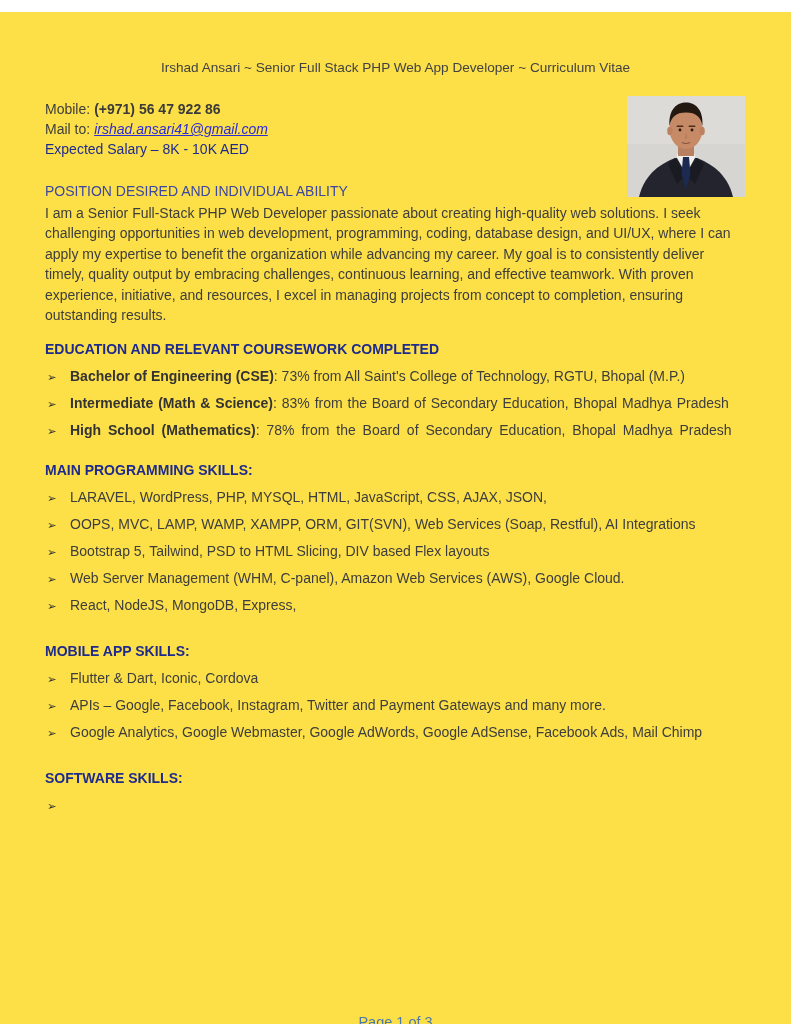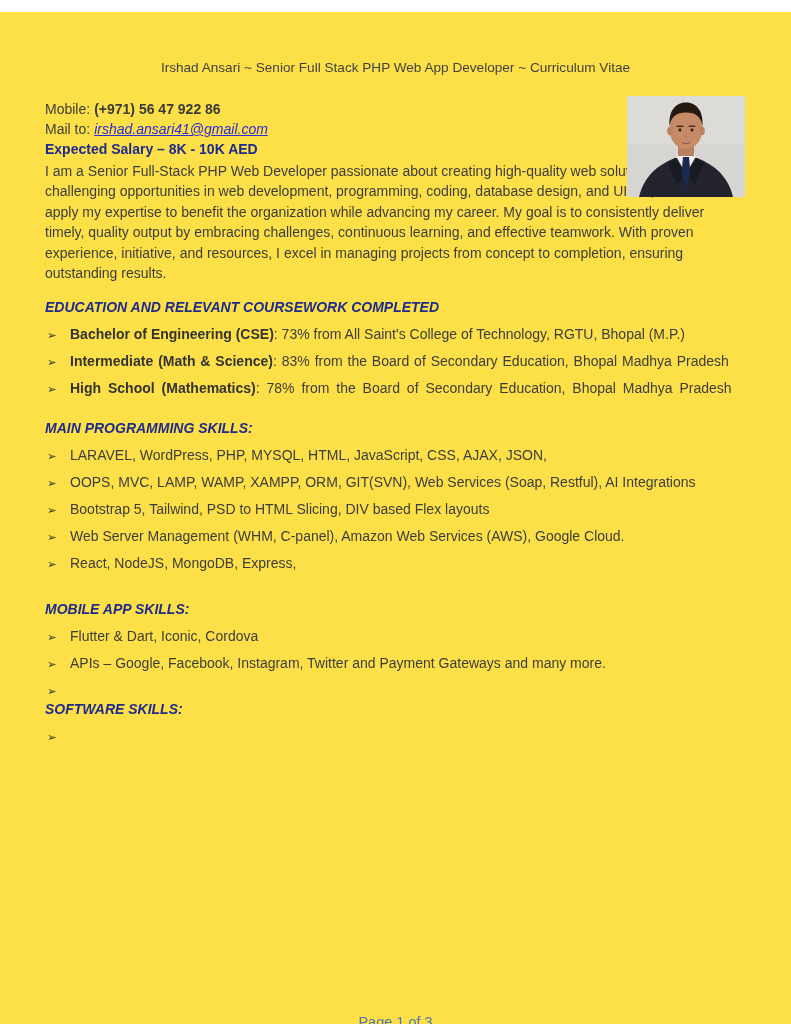--- a/index.html
+++ b/index.html
@@ -22,42 +22,41 @@
     font-size: 13.6px;
     line-height: 20px;
   }
   .content { padding: 0 46px 0 45px; }
 
   .contact-block { position: relative; margin-top: 21px; }
   .contact-block .line { line-height: 20px; }
   .label { margin-right: 4px; text-align: right; }
   .bold-val { font-weight: bold; color: #3a3a3a; }
   a.link { color: #2b2bd8; text-decoration: underline; cursor: pointer; font-style: italic; }
-  .salary { font-weight: bold; color: #1f2b8c; }
+  .salary { font-weight: normal; color: #1f2b8c; }
 
   .photo {
     position: absolute;
     top: -3px;
     right: 0;
     width: 118px;
     height: 101px;
     line-height: 0;
   }
 
   .sub-heading {
     margin-top: 22px;
     color: #3b47a1;
     font-weight: normal;
     line-height: 20px;
   }
   .sec-heading {
     color: #1f2b8c;
     font-weight: bold;
     line-height: 20px;
-    font-style: italic;
   }
   .mt-sm { margin-top: 14px; }
   .mt-md { margin-top: 20px; }
   .mt-lg { margin-top: 26px; }
 
   .para { margin-top: 2px; line-height: 20.4px; }
 
   .bullets { margin-top: 4px; }
   .bullet {
     position: relative;
@@ -134,20 +133,21 @@
           <circle cx="53" cy="34" r="1.4" fill="#241810"></circle>
           <circle cx="65" cy="34" r="1.4" fill="#241810"></circle>
 
           <path d="M59 36 L57.6 42.5 L60.4 42.5 Z" fill="#b87d5b"></path>
 
           <path d="M55 46.5 Q59 48.5 63 46.5" stroke="#8a5540" stroke-width="1.2" fill="none"></path>
         </svg>
       </div>
     </div>
 
+    <div class="sub-heading">POSITION DESIRED AND INDIVIDUAL ABILITY</div>
     <div class="para">I am a Senior Full-Stack PHP Web Developer passionate about creating high-quality web solutions. I seek challenging opportunities in web development, programming, coding, database design, and UI/UX, where I can apply my expertise to benefit the organization while advancing my career. My goal is to consistently deliver timely, quality output by embracing challenges, continuous learning, and effective teamwork. With proven experience, initiative, and resources, I excel in managing projects from concept to completion, ensuring outstanding results.</div>
 
     <div class="sec-heading mt-sm">EDUCATION AND RELEVANT COURSEWORK COMPLETED</div>
     <div class="bullets">
       <div class="bullet">
         <span class="marker">➢</span>
         <span class="b-lead">Bachelor of Engineering (CSE)</span><span>: 73% from All Saint's College of Technology, RGTU, Bhopal (M.P.)</span>
       </div>
       <div class="bullet just-1">
         <span class="marker">➢</span>
@@ -194,20 +194,21 @@
     <div class="bullets">
       <div class="bullet">
         <span class="marker">➢</span>
         <span>APIs – Google, Facebook, Instagram, Twitter and Payment Gateways and many more.</span>
       </div>
     </div>
 
     <div class="bullets">
       <div class="bullet">
         <span class="marker">➢</span>
+        <span>Google Analytics, Google Webmaster, Google AdWords, Google AdSense, Facebook Ads, Mail Chimp</span>
       </div>
     </div>
 
     <div class="sec-heading mt-lg">SOFTWARE SKILLS:</div>
     <div class="bullets">
       <div class="bullet">
         <span class="marker">➢</span>
       </div>
     </div>
 

